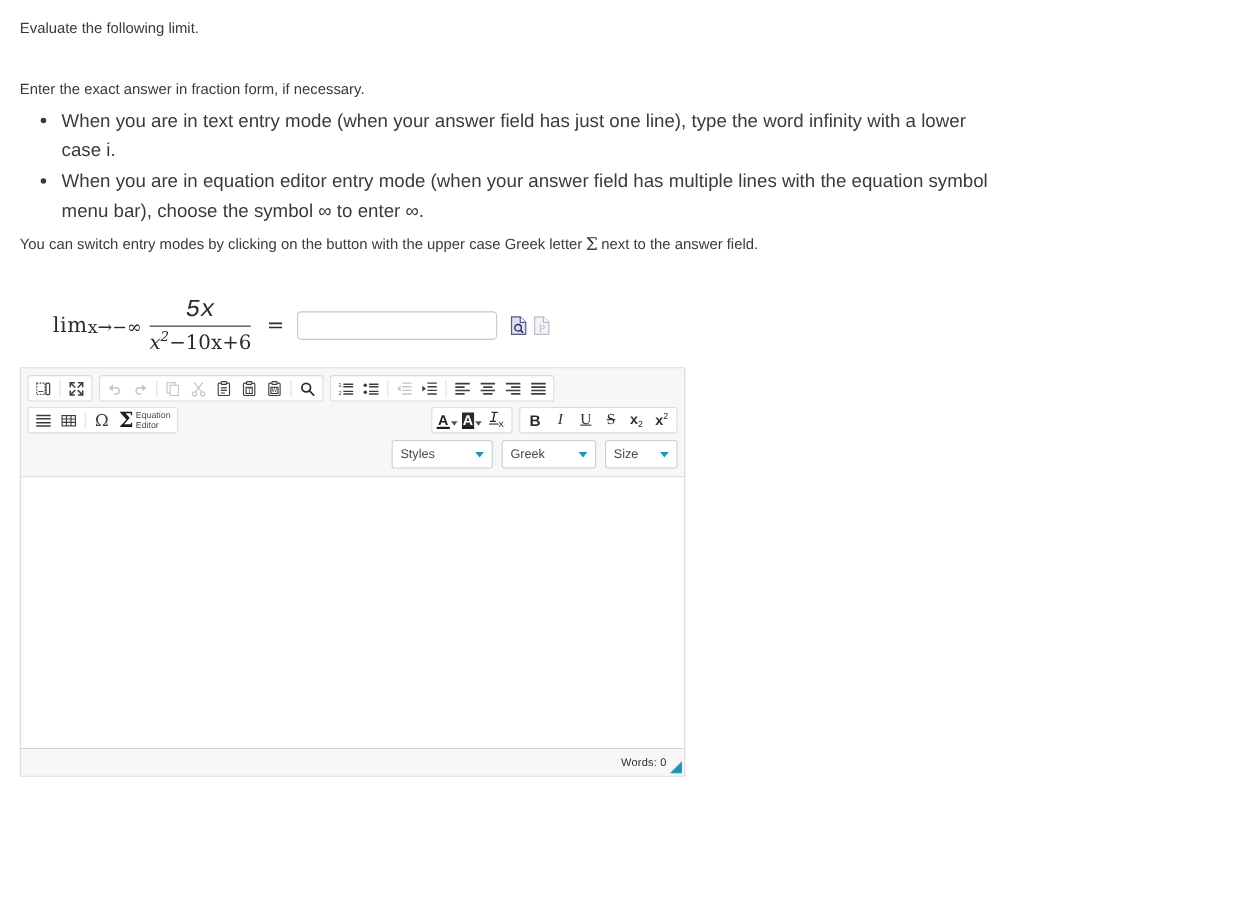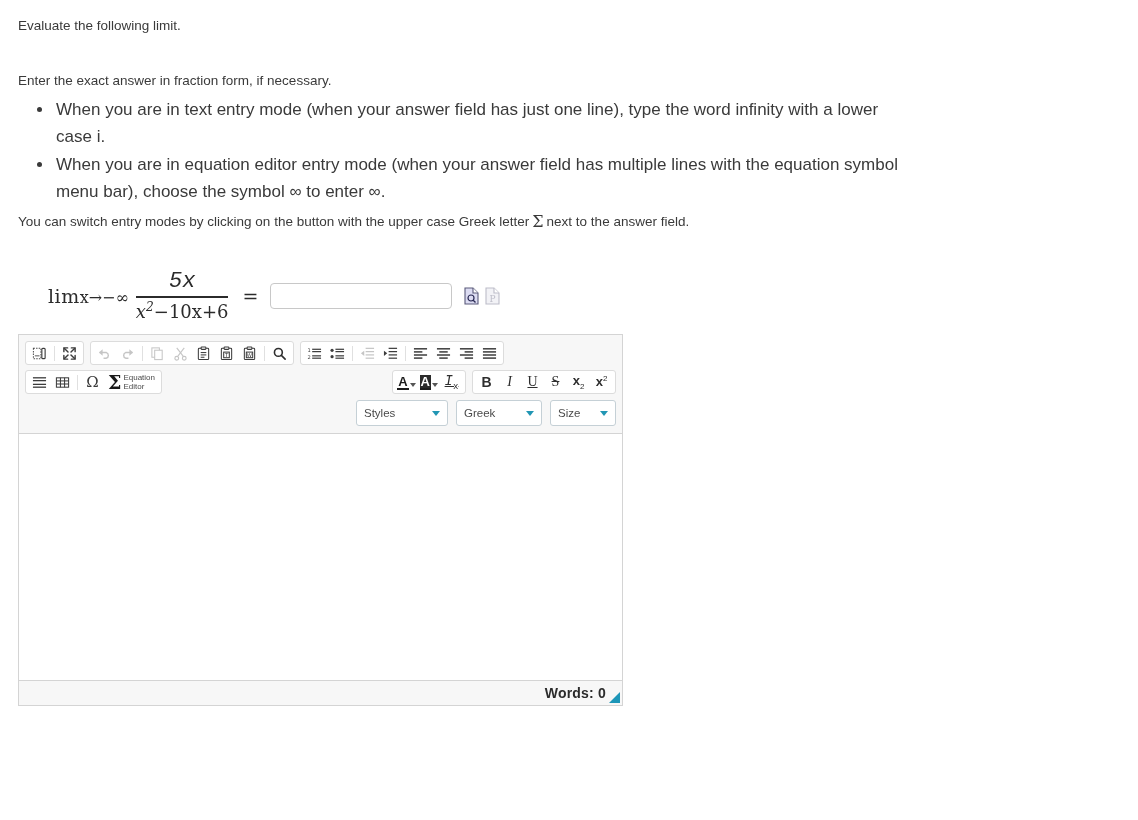--- a/index.html
+++ b/index.html
@@ -305,22 +305,22 @@
   .statusbar {
     height: 24px;
     background: #f7f7f7;
     display: flex;
     align-items: center;
     justify-content: flex-end;
     padding-right: 4px;
     position: relative;
   }
   .words {
-    font-size: 14px;
-    font-weight: bold;
+    font-size: 10px;
+    font-weight: normal;
     color: #2b2b2b;
     letter-spacing: .2px;
     margin-right: 12px;
   }
   .resize-grip {
     position: absolute;
     right: 2px;
     bottom: 2px;
     width: 0; height: 0;
     border-left: 11px solid transparent;

